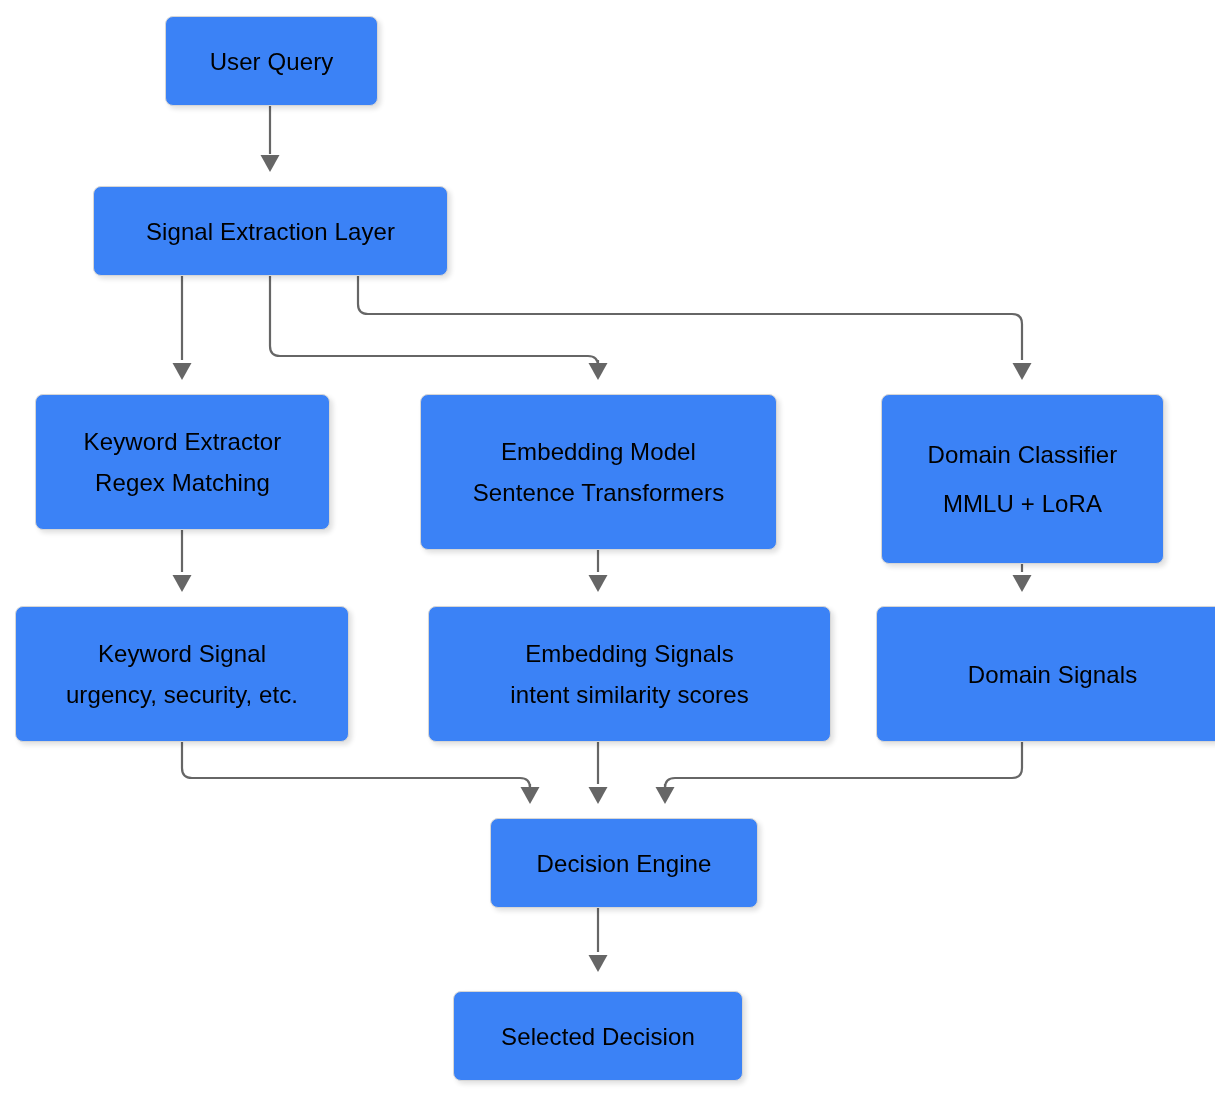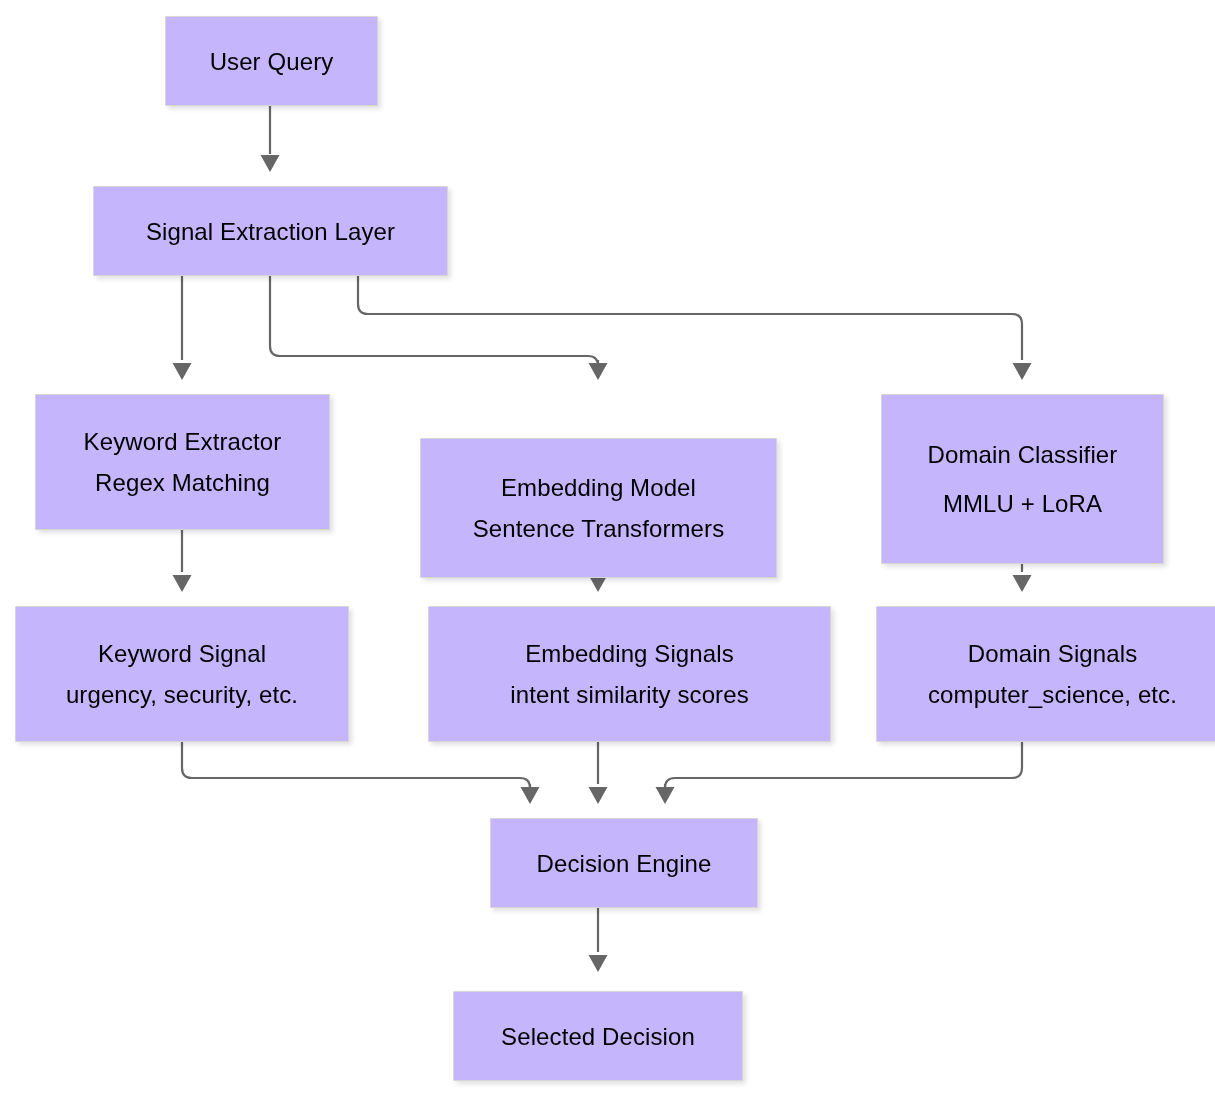--- a/index.html
+++ b/index.html
@@ -34,23 +34,23 @@
     stroke-linecap: butt;
     stroke-linejoin: round;
   }
   .edge-arrowhead {
     fill: #666666;
     stroke: none;
   }
   .flow-node {
     position: absolute;
     box-sizing: border-box;
-    background: #c4b5fd;
+    background: #3b82f6;
     border: 1px solid #d6d6d6;
-    border-radius: 1px;
+    border-radius: 8px;
     box-shadow: 3px 3px 5px rgba(0,0,0,0.12);
     display: flex;
     flex-direction: column;
     align-items: center;
     justify-content: center;
     text-align: center;
     color: #000000;
     font-size: 24px;
     line-height: 41px;
     letter-spacing: 0.1px;
@@ -117,39 +117,38 @@
       <div class="flow-node" style="left: 165px; top: 16px; width: 213px; height: 90px;">
         <span class="node-line">User Query</span>
       </div>
       <div class="flow-node" style="left: 93px; top: 186px; width: 355px; height: 90px;">
         <span class="node-line">Signal Extraction Layer</span>
       </div>
       <div class="flow-node" style="left: 35px; top: 394px; width: 295px; height: 136px;">
         <span class="node-line">Keyword Extractor</span>
         <span class="node-line">Regex Matching</span>
       </div>
-      <div class="flow-node" style="left: 420px; top: 394px; width: 357px; height: 140px; margin-top: 44px;">
+      <div class="flow-node" style="left: 420px; top: 394px; width: 357px; height: 156px;">
         <span class="node-line">Embedding Model</span>
         <span class="node-line">Sentence Transformers</span>
       </div>
       <div class="flow-node" style="left: 881px; top: 394px; width: 283px; height: 170px; gap: 8px;">
         <span class="node-line">Domain Classifier</span>
         <span class="node-line">MMLU + LoRA</span>
       </div>
       <div class="flow-node" style="left: 15px; top: 606px; width: 334px; height: 136px;">
         <span class="node-line">Keyword Signal</span>
         <span class="node-line">urgency, security, etc.</span>
       </div>
       <div class="flow-node" style="left: 428px; top: 606px; width: 403px; height: 136px;">
         <span class="node-line">Embedding Signals</span>
         <span class="node-line">intent similarity scores</span>
       </div>
       <div class="flow-node" style="left: 876px; top: 606px; width: 353px; height: 136px;">
         <span class="node-line">Domain Signals</span>
-        <span class="node-line">computer_science, etc.</span>
       </div>
       <div class="flow-node" style="left: 465px; top: 818px; width: 268px; height: 90px; margin-left: 25px;">
         <span class="node-line">Decision Engine</span>
       </div>
       <div class="flow-node" style="left: 453px; top: 991px; width: 290px; height: 90px;">
         <span class="node-line">Selected Decision</span>
       </div>
     </div>
 
 </div>

